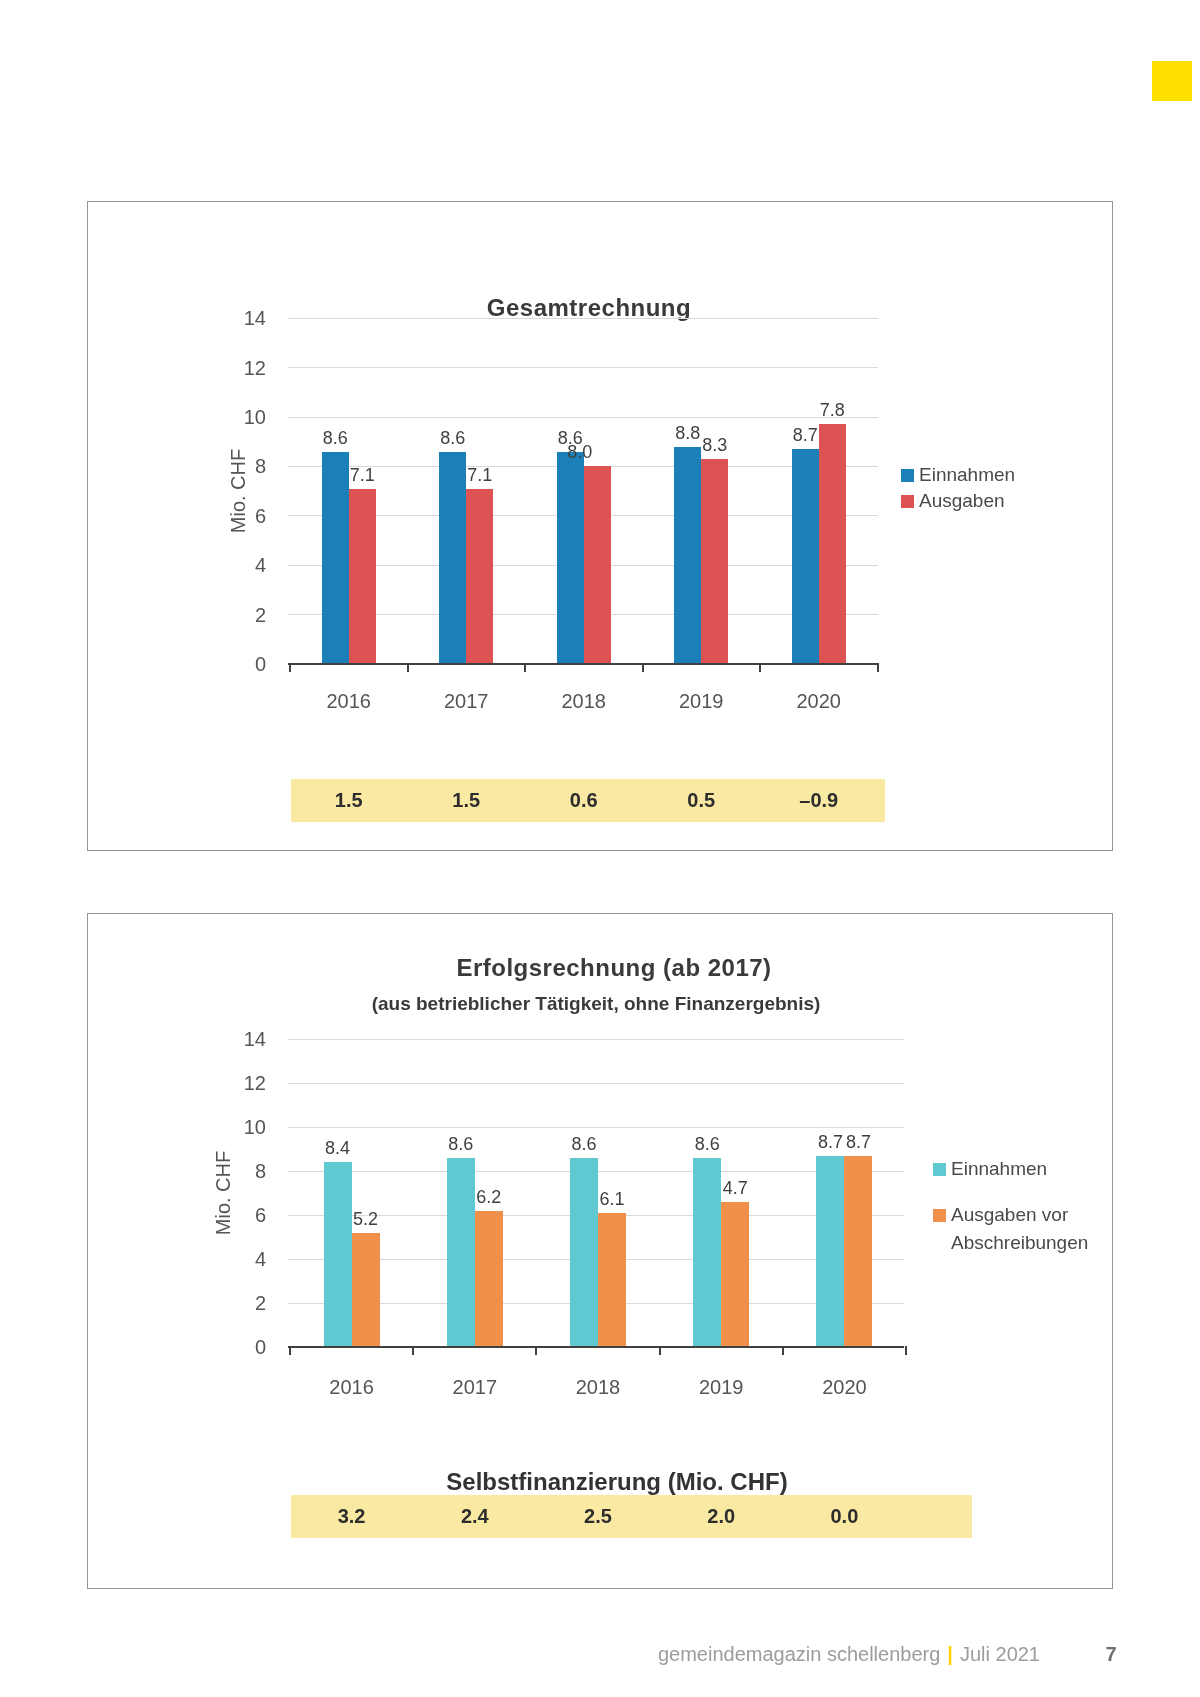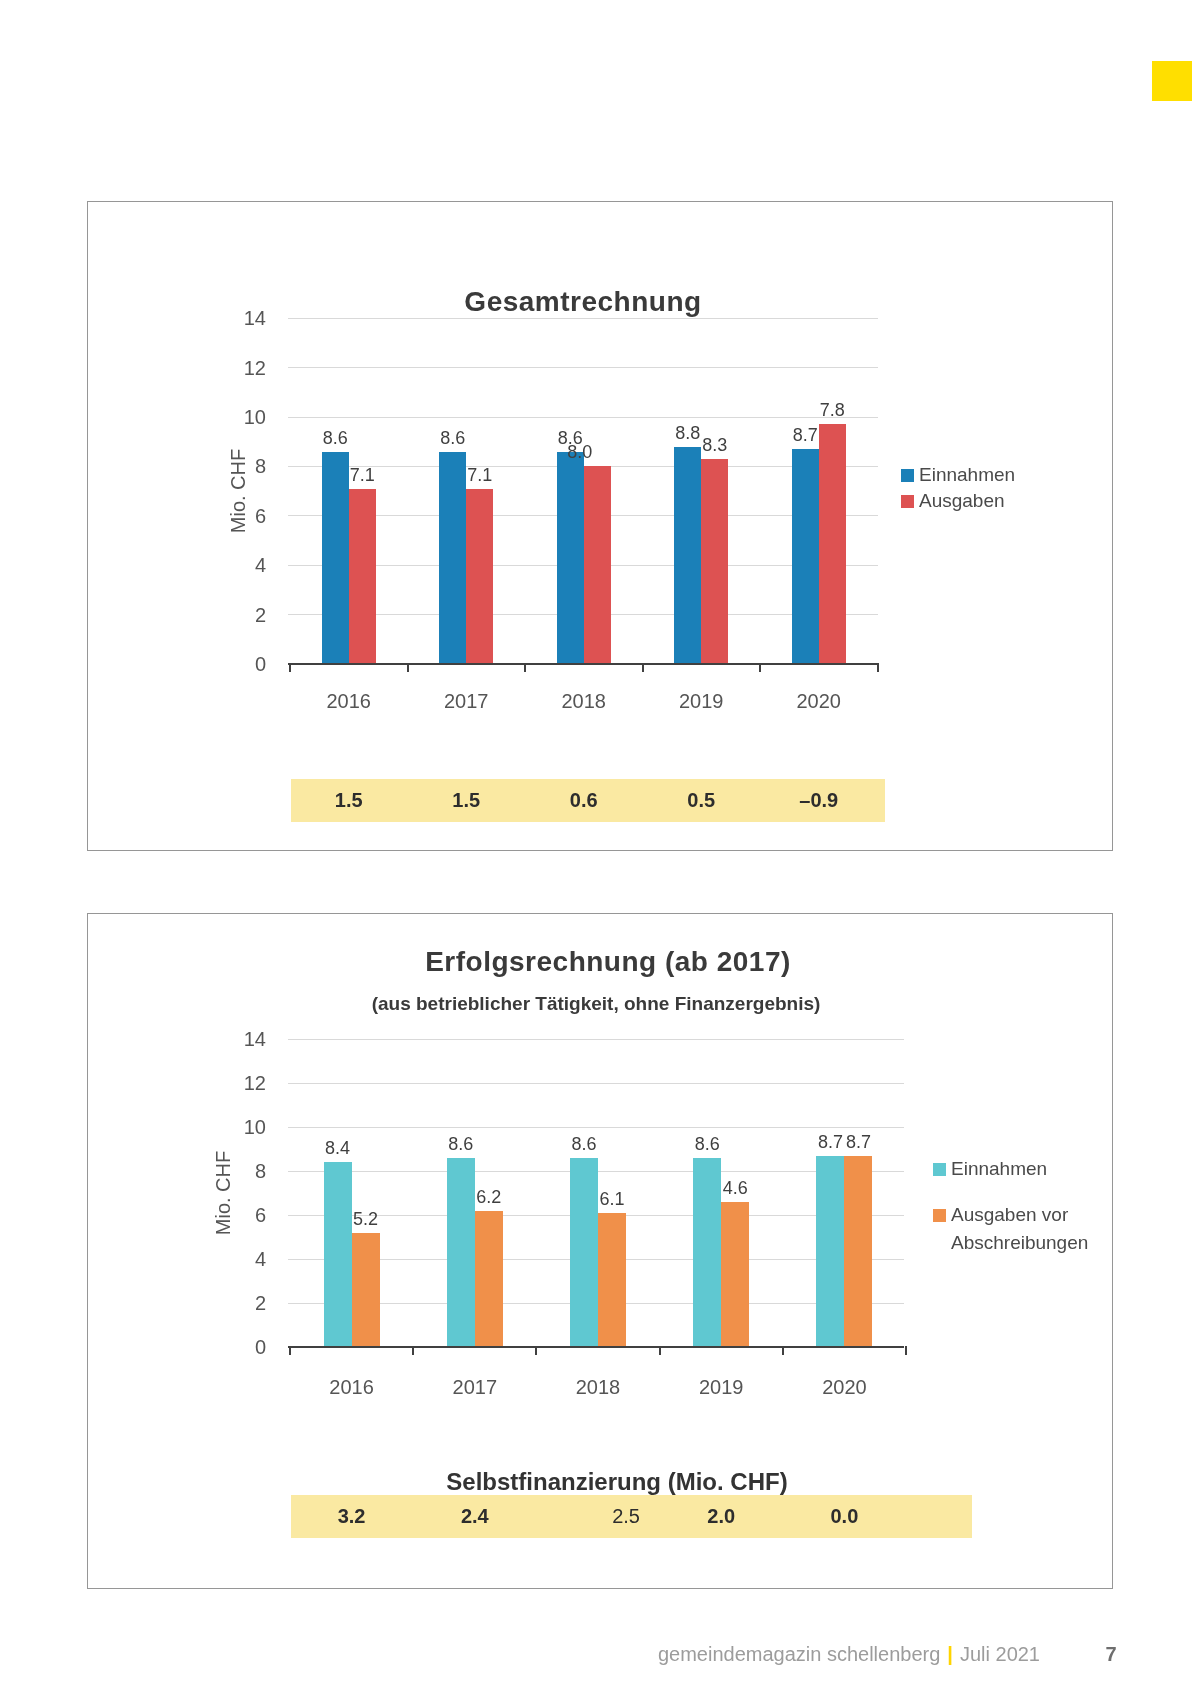--- a/index.html
+++ b/index.html
@@ -5,21 +5,21 @@
   html,body{margin:0;padding:0;background:#ffffff;}
   .page{
     position:relative;width:1200px;height:1697px;margin:0 auto;background:#ffffff;
     font-family:"Liberation Sans","DejaVu Sans",sans-serif;overflow:hidden;
   }
   .accent-square{position:absolute;left:1152px;top:61px;width:40px;height:40px;background:#FFDF00;}
   .chart-box{position:absolute;background:#ffffff;border:1.5px solid #969696;box-sizing:border-box;}
   #box1{left:87px;top:201px;width:1026px;height:650px;}
   #box2{left:87px;top:913px;width:1026px;height:676px;}
   .chart-title{
-    position:absolute;margin:0;font-size:28px;line-height:34px;font-weight:bold;color:#3A3A3A;
+    position:absolute;margin:6px;font-size:24px;line-height:34px;font-weight:bold;color:#3A3A3A;
     text-align:center;letter-spacing:0.5px;
   }
   #box1 .chart-title{left:200px;top:83px;width:590px;}
   #box2 .chart-title{left:212px;top:31px;width:616px;}
   .chart-subtitle{
     position:absolute;margin:0;font-size:19px;line-height:24px;font-weight:bold;color:#3A3A3A;text-align:center;
   }
   #box2 .chart-subtitle{left:150px;top:78px;width:716px;}
   .y-axis-title{
     position:absolute;font-size:20px;color:#555555;white-space:nowrap;
@@ -148,21 +148,21 @@
         <div style="position: absolute; left: 589.2px; top: 218.8px; width: 60px; text-align: center; font-size: 18px; line-height: 22px; color: rgb(63, 63, 63);">8.6</div>
         <div style="position: absolute; left: 728.4px; top: 241.6px; width: 28px; height: 191.4px; background: rgb(95, 200, 209);"></div>
         <div style="position: absolute; left: 712.4px; top: 216.6px; width: 60px; text-align: center; font-size: 18px; line-height: 22px; color: rgb(63, 63, 63);">8.7</div>
         <div style="position: absolute; left: 263.6px; top: 318.6px; width: 28px; height: 114.4px; background: rgb(240, 144, 74);"></div>
         <div style="position: absolute; left: 247.6px; top: 293.6px; width: 60px; text-align: center; font-size: 18px; line-height: 22px; color: rgb(63, 63, 63);">5.2</div>
         <div style="position: absolute; left: 386.8px; top: 296.6px; width: 28px; height: 136.4px; background: rgb(240, 144, 74);"></div>
         <div style="position: absolute; left: 370.8px; top: 271.6px; width: 60px; text-align: center; font-size: 18px; line-height: 22px; color: rgb(63, 63, 63);">6.2</div>
         <div style="position: absolute; left: 510px; top: 298.8px; width: 28px; height: 134.2px; background: rgb(240, 144, 74);"></div>
         <div style="position: absolute; left: 494px; top: 273.8px; width: 60px; text-align: center; font-size: 18px; line-height: 22px; color: rgb(63, 63, 63);">6.1</div>
         <div style="position: absolute; left: 633.2px; top: 287.8px; width: 28px; height: 145.2px; background: rgb(240, 144, 74);"></div>
-        <div style="position: absolute; left: 617.2px; top: 262.8px; width: 60px; text-align: center; font-size: 18px; line-height: 22px; color: rgb(63, 63, 63);">4.6</div>
+        <div style="position: absolute; left: 617.2px; top: 262.8px; width: 60px; text-align: center; font-size: 18px; line-height: 22px; color: rgb(63, 63, 63);">4.7</div>
         <div style="position: absolute; left: 756.4px; top: 241.6px; width: 28px; height: 191.4px; background: rgb(240, 144, 74);"></div>
         <div style="position: absolute; left: 740.4px; top: 216.6px; width: 60px; text-align: center; font-size: 18px; line-height: 22px; color: rgb(63, 63, 63);">8.7</div>
         <div style="position: absolute; left: 200px; top: 432px; width: 616px; height: 2px; background: rgb(64, 64, 64);"></div>
         <div style="position: absolute; left: 201px; top: 432px; width: 2px; height: 9px; background: rgb(64, 64, 64);"></div>
         <div style="position: absolute; left: 324.2px; top: 432px; width: 2px; height: 9px; background: rgb(64, 64, 64);"></div>
         <div style="position: absolute; left: 447.4px; top: 432px; width: 2px; height: 9px; background: rgb(64, 64, 64);"></div>
         <div style="position: absolute; left: 570.6px; top: 432px; width: 2px; height: 9px; background: rgb(64, 64, 64);"></div>
         <div style="position: absolute; left: 693.8px; top: 432px; width: 2px; height: 9px; background: rgb(64, 64, 64);"></div>
         <div style="position: absolute; left: 817px; top: 432px; width: 2px; height: 9px; background: rgb(64, 64, 64);"></div>
         <div style="position: absolute; left: 218.6px; top: 460px; width: 90px; text-align: center; font-size: 20px; line-height: 26px; color: rgb(85, 85, 85);">2016</div>
@@ -173,21 +173,21 @@
         <div style="position: absolute; left: 845px; top: 249px; width: 13px; height: 13px; background: rgb(95, 200, 209);"></div>
         <div style="position: absolute; left: 863px; top: 243px; white-space: nowrap; font-size: 19px; line-height: 24px; color: rgb(74, 74, 74);">Einnahmen</div>
         <div style="position: absolute; left: 845px; top: 295px; width: 13px; height: 13px; background: rgb(240, 144, 74);"></div>
         <div style="position: absolute; left: 863px; top: 289px; white-space: nowrap; font-size: 19px; line-height: 24px; color: rgb(74, 74, 74);">Ausgaben vor</div>
         <div style="position: absolute; left: 863px; top: 317px; white-space: nowrap; font-size: 19px; line-height: 24px; color: rgb(74, 74, 74);">Abschreibungen</div>
       </div>
     <h3 class="band-heading">Selbstfinanzierung (Mio. CHF)</h3>
     <div class="band" style="background: rgb(250, 233, 162);">
         <div style="position: absolute; left: 18.6px; top: 9px; width: 84px; text-align: center; font-size: 20px; line-height: 25px; font-weight: bold; color: rgb(45, 45, 45);">3.2</div>
         <div style="position: absolute; left: 141.8px; top: 9px; width: 84px; text-align: center; font-size: 20px; line-height: 25px; font-weight: bold; color: rgb(45, 45, 45);">2.4</div>
-        <div style="position: absolute; left: 265px; top: 9px; width: 84px; text-align: right; font-size: 20px; line-height: 25px; font-weight: normal; color: rgb(45, 45, 45);">2.5</div>
+        <div style="position: absolute; left: 265px; top: 9px; width: 84px; text-align: center; font-size: 20px; line-height: 25px; font-weight: bold; color: rgb(45, 45, 45);">2.5</div>
         <div style="position: absolute; left: 388.2px; top: 9px; width: 84px; text-align: center; font-size: 20px; line-height: 25px; font-weight: bold; color: rgb(45, 45, 45);">2.0</div>
         <div style="position: absolute; left: 511.4px; top: 9px; width: 84px; text-align: center; font-size: 20px; line-height: 25px; font-weight: bold; color: rgb(45, 45, 45);">0.0</div>
       </div>
   </section>
 
   <div class="footer">
     <span>gemeindemagazin schellenberg</span><span class="sep">|</span><span>Juli 2021</span>
   </div>
   <div class="page-number">7</div>
 

